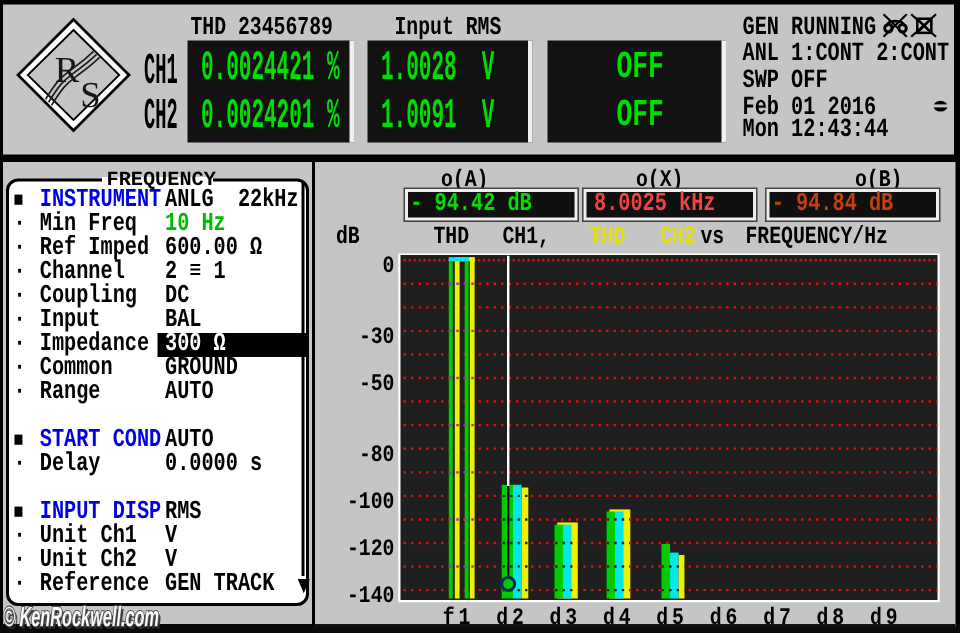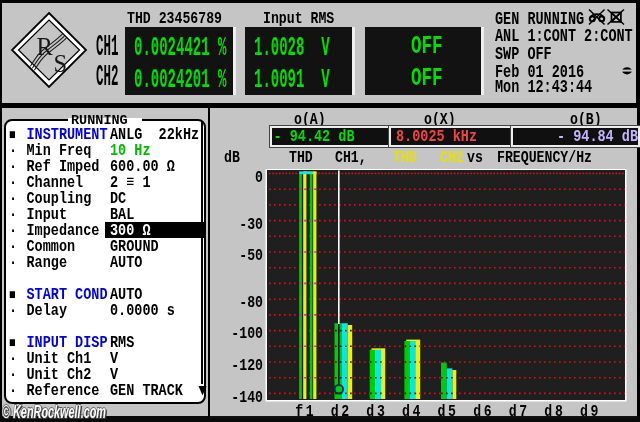--- a/index.html
+++ b/index.html
@@ -12,21 +12,21 @@
   .t14{font-size:13.5px;line-height:15px;letter-spacing:0px;height:15px;transform:scaleY(1.3);transform-origin:center;}
   .panel{background:#121212;border-right:3px solid #efefef;box-sizing:border-box;}
   .gval{color:#00dd00;font-size:14px;letter-spacing:0px;height:19px;line-height:19px;transform:scaleY(2.0);transform-origin:center;white-space:pre;}
   .goff{color:#00dd00;font-size:17.5px;letter-spacing:0px;height:19px;line-height:19px;transform:scaleY(1.45);transform-origin:center;}
   .chlab{font-size:12.5px;height:20px;line-height:20px;transform:scaleY(2.35);transform-origin:center;letter-spacing:0px;}
   .mrow{position:absolute;left:0;width:100%;height:16px;font-size:13.5px;line-height:16px;letter-spacing:0px;white-space:pre;
         transform:scaleY(1.28);transform-origin:center;}
   .mrow i{position:absolute;left:9px;font-style:normal;}
   .mrow b{position:absolute;left:26.5px;font-weight:bold;}
   .mrow em{position:absolute;left:110px;font-style:normal;}
-  .rbox{position:absolute;top:126px;width:129px;height:21px;background:#101010;
+  .rbox{position:absolute;top:126px;width:115px;height:21px;background:#101010;
         border:2px solid #ededed;box-sizing:border-box;box-shadow:0 0 0 1px #444;
         font-size:13.5px;letter-spacing:0px;}
   .rbox span{display:block;height:17px;line-height:17.5px;padding-left:1.5px;
         transform:scaleY(1.28);transform-origin:center;}
 </style>
 </head>
 <body>
 
 <div class="abs" style="left:0;top:0;width:640px;height:3px;background:#000;"></div>
 <div class="abs" style="left:0;top:0;width:2px;height:422px;background:#000;"></div>
@@ -56,21 +56,21 @@
 <div class="abs mono t14" style="left:495px;top:11.8px;">GEN RUNNING</div>
 <div class="abs mono t14" style="left:495px;top:29.3px;">ANL 1:CONT 2:CONT</div>
 <div class="abs mono t14" style="left:495px;top:46.8px;">SWP OFF</div>
 <div class="abs mono t14" style="left:495px;top:64.8px;">Feb 01 2016</div>
 <div class="abs mono t14" style="left:495px;top:80.3px;">Mon 12:43:44</div>
 
 <div class="abs" style="left:4px;top:119px;width:202px;height:285px;background:#fff;
      border:2px solid #000;border-radius:8px;box-sizing:border-box;"></div>
 <div class="abs" style="left:68px;top:118px;width:74px;height:4px;background:#fff;"></div>
 
-<div class="abs mono" style="left:71px;top:113px;font-size:13.5px;letter-spacing:0px;">RUNNING</div>
+<div class="abs mono" style="left:71px;top:113px;font-size:13.5px;letter-spacing:0px;">FREQUENCY</div>
 
 <div class="abs" style="left:201px;top:121px;width:2px;height:263px;background:#000;"></div>
 
 <div class="abs mono" style="left:0px;top:0px;width:206px;height:422px;">
   <div class="mrow" style="top:127.4px;"><i style="font-size:11px;">■</i><b style="color:#0000e6;">INSTRUMENT</b><em>ANLG  22kHz</em></div>
   <div class="mrow" style="top:143.4px;"><i>·</i><b>Min Freq</b><em style="color:#00bb00;">10 Hz</em></div>
   <div class="mrow" style="top:159.4px;"><i>·</i><b>Ref Imped</b><em>600.00 Ω</em></div>
   <div class="mrow" style="top:175.4px;"><i>·</i><b>Channel</b><em>2 ≡ 1</em></div>
   <div class="mrow" style="top:191.4px;"><i>·</i><b>Coupling</b><em>DC</em></div>
   <div class="mrow" style="top:207.4px;"><i>·</i><b>Input</b><em>BAL</em></div>
@@ -93,21 +93,21 @@
 <div class="abs mono t13" style="left:294px;top:112.5px;height:13px;transform:scaleY(1.2);transform-origin:center;">o(A)</div>
 <div class="abs mono t13" style="left:424px;top:112.5px;height:13px;transform:scaleY(1.2);transform-origin:center;">o(X)</div>
 <div class="abs mono t13" style="left:570px;top:112.5px;height:13px;transform:scaleY(1.2);transform-origin:center;">o(B)</div>
 
 <div class="rbox mono" style="left:270px;color:#00dd00;">
     <span>- 94.42 dB</span>
   </div>
 <div class="rbox mono" style="left:389px;color:#ef4444;">
     <span style="padding-left:5px;">8.0025 kHz</span>
   </div>
-<div class="rbox mono" style="left:511px;color:#c4b5fd;text-align:right;">
+<div class="rbox mono" style="left:511px;color:#c2410c;">
     <span>- 94.84 dB</span>
   </div>
 
 <div class="abs mono leg" style="left:224px;top:150.6px;">dB</div>
 <div class="abs mono leg" style="left:289px;top:150.6px;">THD</div>
 <div class="abs mono leg" style="left:335px;top:150.6px;">CH1,</div>
 <div class="abs mono leg" style="left:393px;top:150.6px;color:#e8e000;">THD</div>
 <div class="abs mono leg" style="left:440px;top:150.6px;color:#e8e000;">CH2</div>
 <div class="abs mono leg" style="left:467px;top:150.6px;">vs</div>
 <div class="abs mono leg" style="left:497px;top:150.6px;">FREQUENCY/Hz</div>

